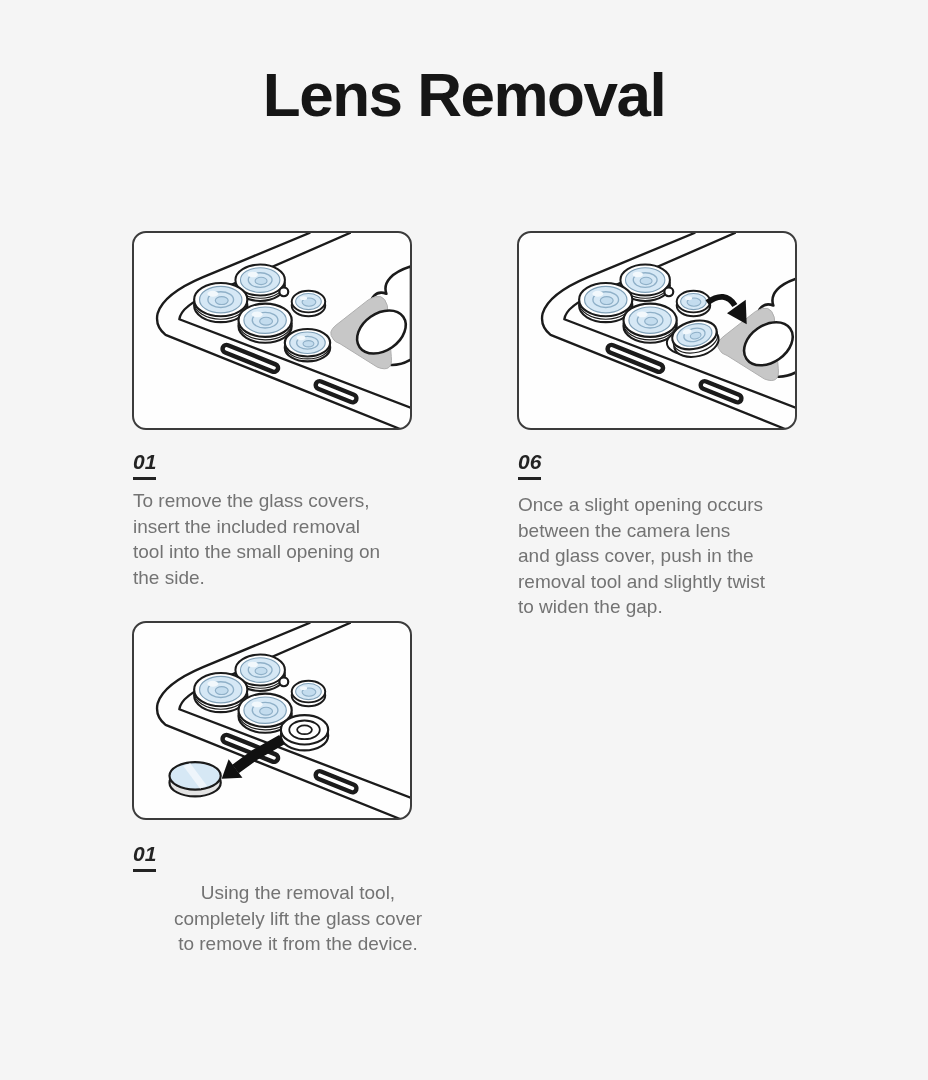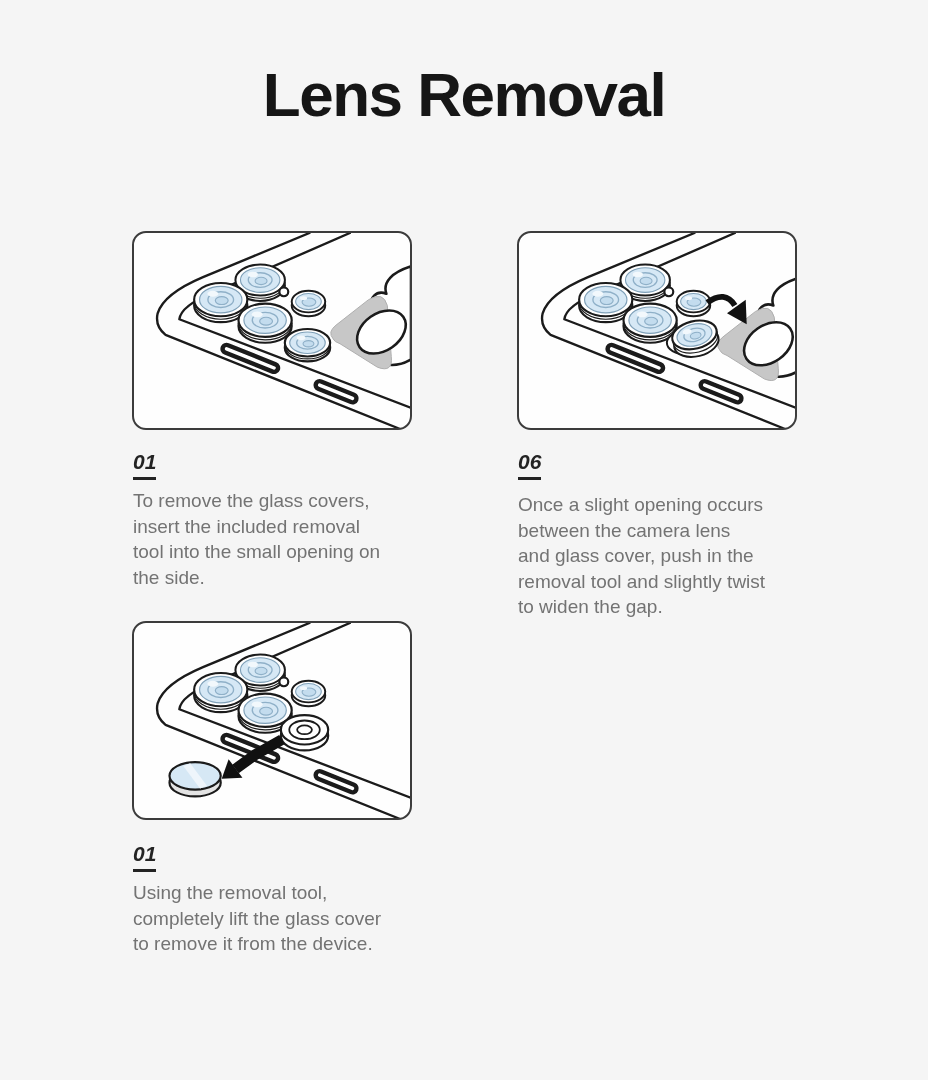--- a/index.html
+++ b/index.html
@@ -140,18 +140,18 @@
         <polygon points="89,159 110,158 96,139" fill="#111111"></polygon>
       </g>
       <g>
         <ellipse cx="62" cy="163" rx="26" ry="14" fill="#e3e3e3" stroke="#1b1b1b" stroke-width="2.2"></ellipse>
         <ellipse cx="62" cy="156" rx="26" ry="14" fill="#d6e8f5" stroke="#1b1b1b" stroke-width="2.2"></ellipse>
         <path d="M 57 143 L 50 146 L 67 169 L 74 166 Z" fill="#eef5fb"></path>
       </g>
     </svg>
   </div>
   <p class="step-num" style="left:133px;top:843px;"><span>01</span></p>
-  <p class="step-text" style="left:133px;top:880px;">Using the removal tool,
+  <p class="step-text" style="left:133px;top:880px;text-align:center;">Using the removal tool,
 completely lift the glass cover
 to remove it from the device.</p>
 
 
 </div>
 
 </body></html>

